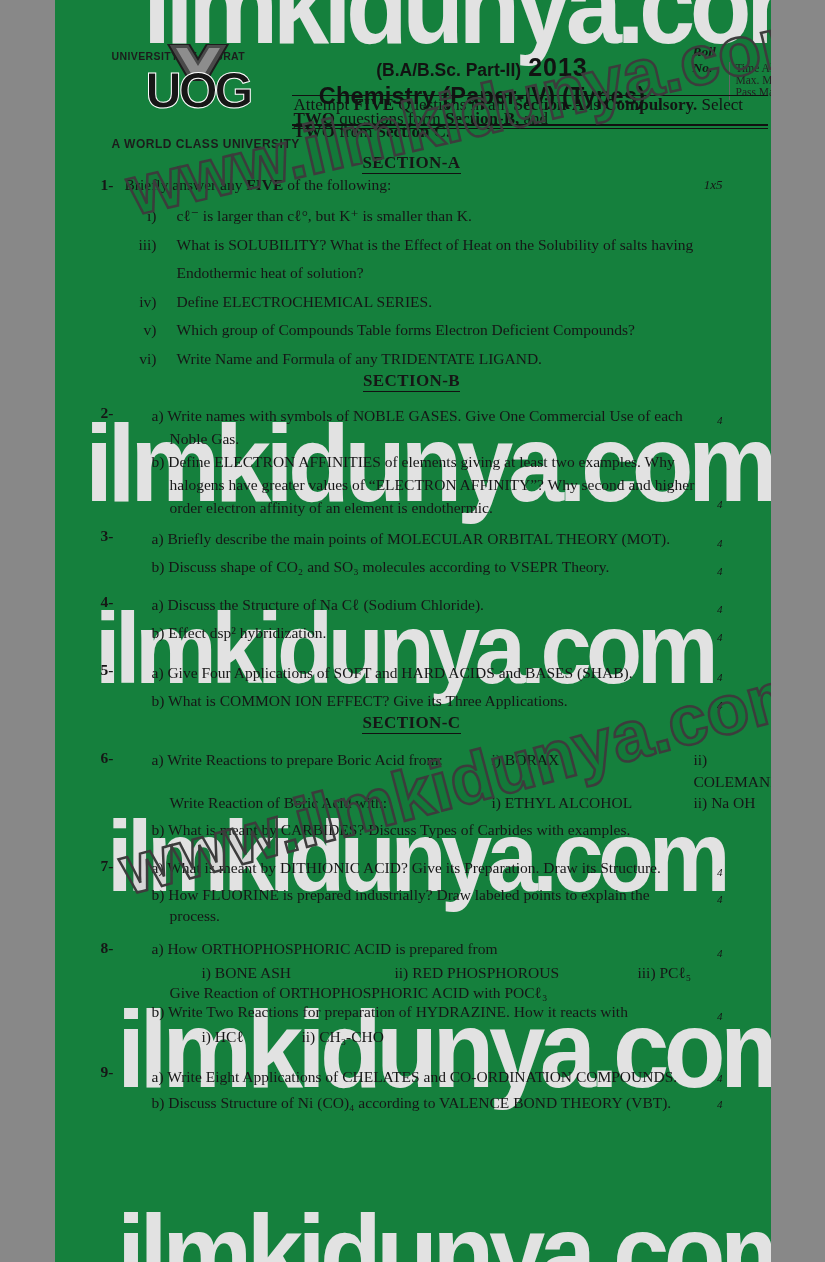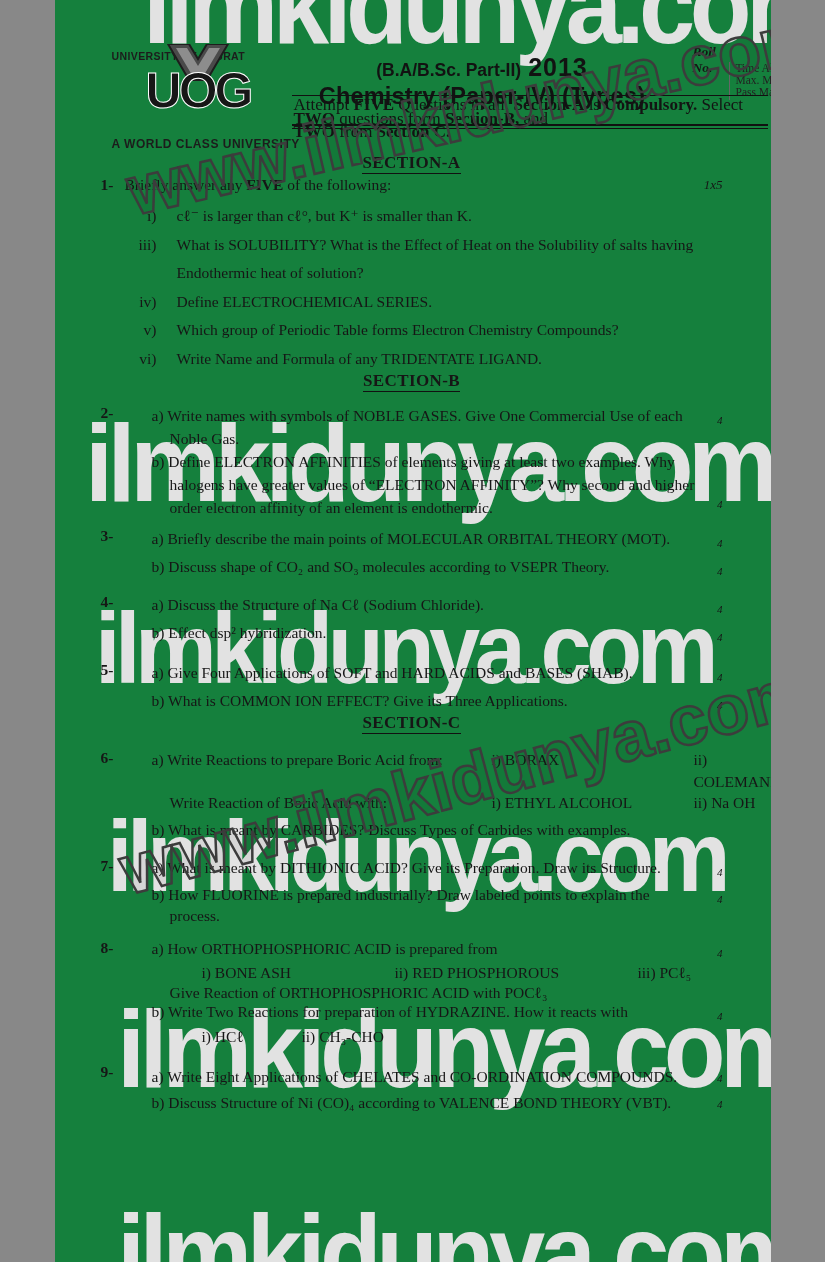--- a/index.html
+++ b/index.html
@@ -167,21 +167,21 @@
       <div class="qa-item">
         <span class="qa-inum">iii)</span>
         <span class="qa-itext">What is SOLUBILITY? What is the Effect of Heat on the Solubility of salts having Endothermic heat of solution?</span>
       </div>
       <div class="qa-item">
         <span class="qa-inum">iv)</span>
         <span class="qa-itext">Define ELECTROCHEMICAL SERIES.</span>
       </div>
       <div class="qa-item">
         <span class="qa-inum">v)</span>
-        <span class="qa-itext">Which group of Periodic Table forms Electron Chemistry Compounds?</span>
+        <span class="qa-itext">Which group of Compounds Table forms Electron Deficient Compounds?</span>
       </div>
       <div class="qa-item">
         <span class="qa-inum">vi)</span>
         <span class="qa-itext">Write Name and Formula of any TRIDENTATE LIGAND.</span>
       </div>
     </div>
 
     <div class="sec-head sh-b"><span>SECTION-B</span></div>
 
     <div class="q mt13">

